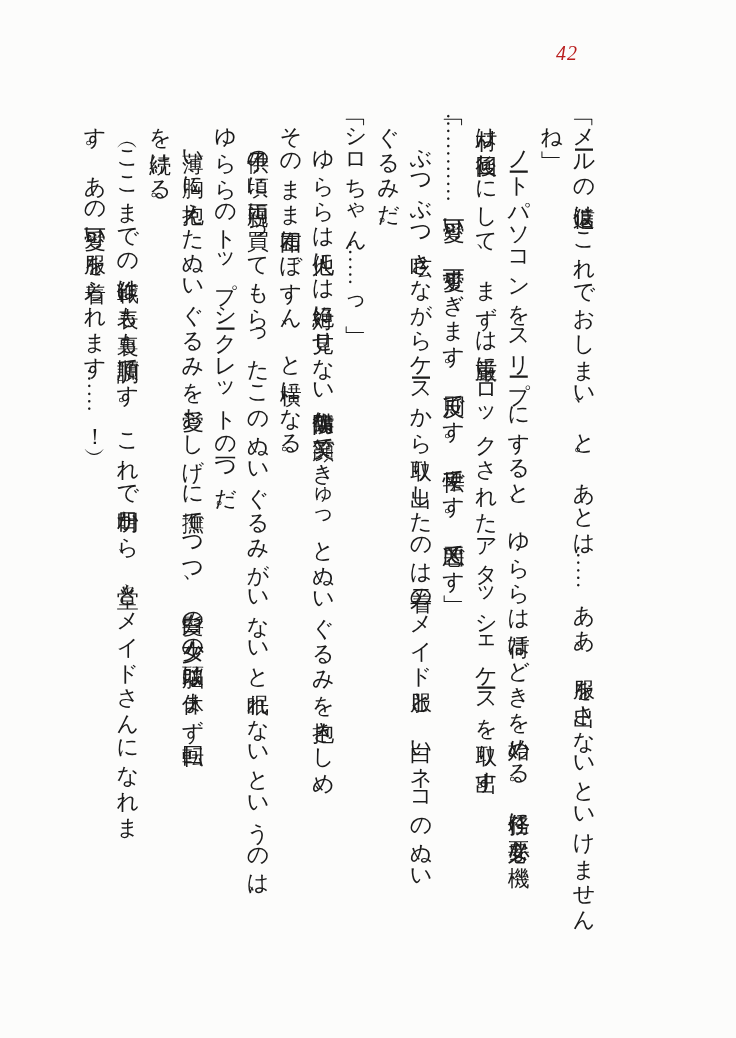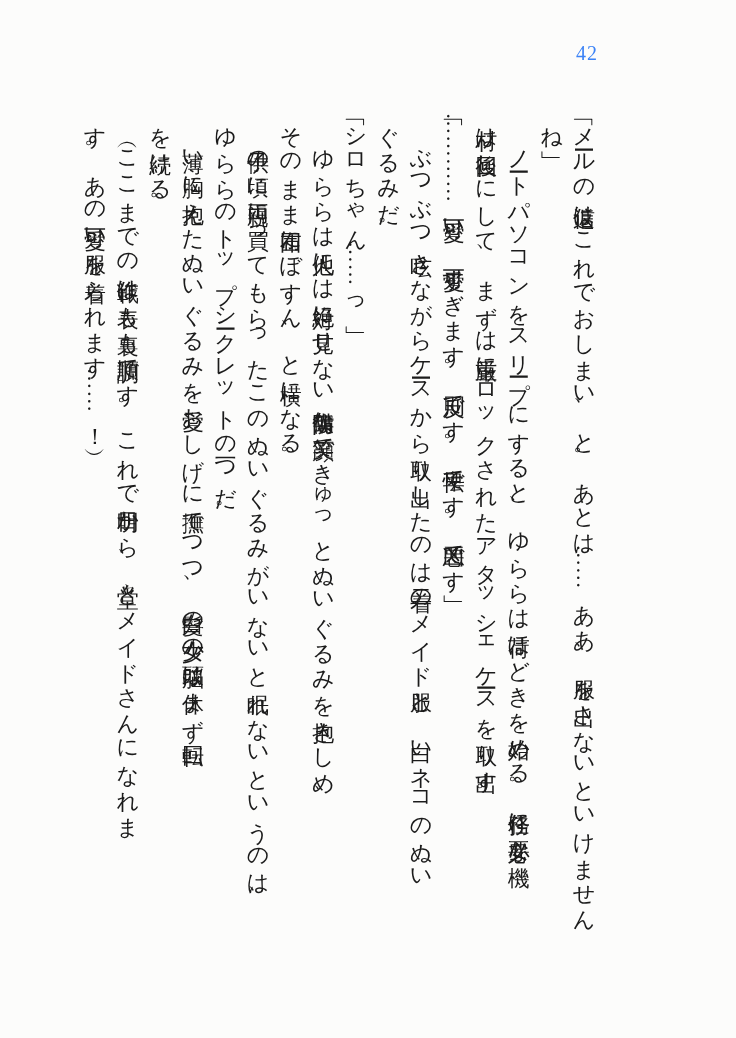--- a/index.html
+++ b/index.html
@@ -11,23 +11,24 @@
     position: relative;
     width: 736px;
     height: 1038px;
     background: #fcfcfb;
     overflow: hidden;
     font-family: "Liberation Serif", "DejaVu Serif", serif;
   }
   .page-number {
     position: absolute;
     top: 42px;
-    left: 576px;
+    left: 556px;
     font-size: 20px;
-    color: #3b82f6;
+    font-style: italic;
+    color: #b91c1c;
     letter-spacing: 1px;
   }
   .text-body {
     position: absolute;
     top: 112px;
     right: 136px;
     height: 880px;
     writing-mode: vertical-rl;
     text-orientation: mixed;
     font-size: 22px;

